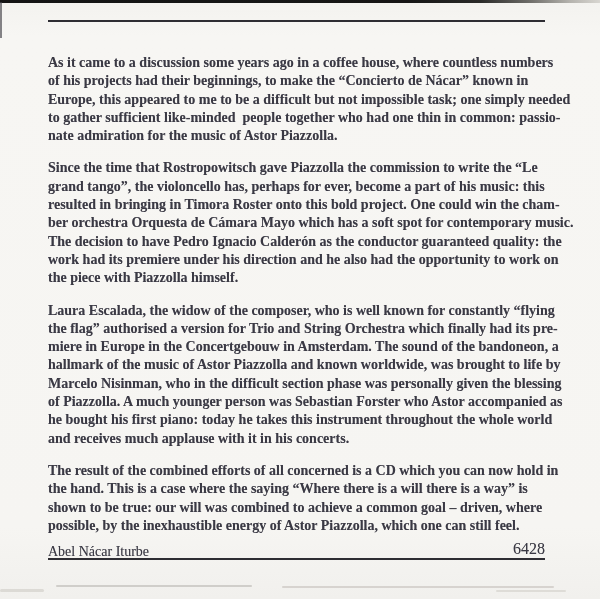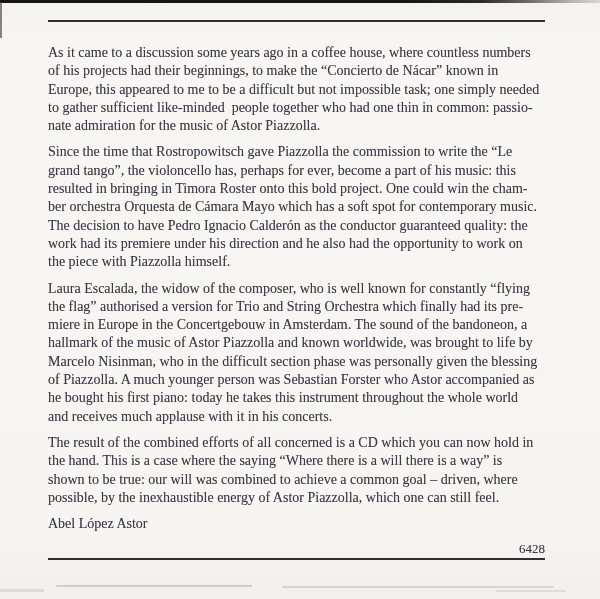--- a/index.html
+++ b/index.html
@@ -45,32 +45,33 @@
     position: absolute;
     left: 48px;
     top: 40px;
     width: 514px;
     font-size: 14px;
     line-height: 18.3px;
     color: #3a3944;
     text-shadow: 0 0 0.5px rgba(42, 42, 54, 0.35);
   }
   .para {
-    margin: 4px 0 8px 0;
+    margin: 14px 0 8px 0;
     white-space: pre;
+    font-weight: bold;
   }
   .signature {
     margin: 0;
     white-space: pre;
   }
   .catalog {
     position: absolute;
     top: 541px;
     right: 55px;
-    font-size: 13px;
+    font-size: 16px;
     line-height: 16px;
     color: #3a3944;
     text-shadow: 0 0 0.5px rgba(42, 42, 54, 0.35);
   }
   
   .scan-smudge {
     position: absolute;
     border-radius: 2px;
     pointer-events: none;
   }
@@ -107,21 +108,21 @@
 miere in Europe in the Concertgebouw in Amsterdam. The sound of the bandoneon, a
 hallmark of the music of Astor Piazzolla and known worldwide, was brought to life by
 Marcelo Nisinman, who in the difficult section phase was personally given the blessing
 of Piazzolla. A much younger person was Sebastian Forster who Astor accompanied as
 he bought his first piano: today he takes this instrument throughout the whole world
 and receives much applause with it in his concerts.</p>
     <p class="para">The result of the combined efforts of all concerned is a CD which you can now hold in
 the hand. This is a case where the saying “Where there is a will there is a way” is
 shown to be true: our will was combined to achieve a common goal – driven, where
 possible, by the inexhaustible energy of Astor Piazzolla, which one can still feel.</p>
-    <p class="signature">Abel López Astor</p>
+    <p class="signature">Abel Nácar Iturbe</p>
   </div>
 
   <div class="catalog">6428</div>
 
   <div class="rule rule-bottom"></div>
 
   <div class="scan-smudge smudge-1"></div>
   <div class="scan-smudge smudge-2"></div>
   <div class="scan-smudge smudge-3"></div>
   <div class="scan-smudge smudge-4"></div>

